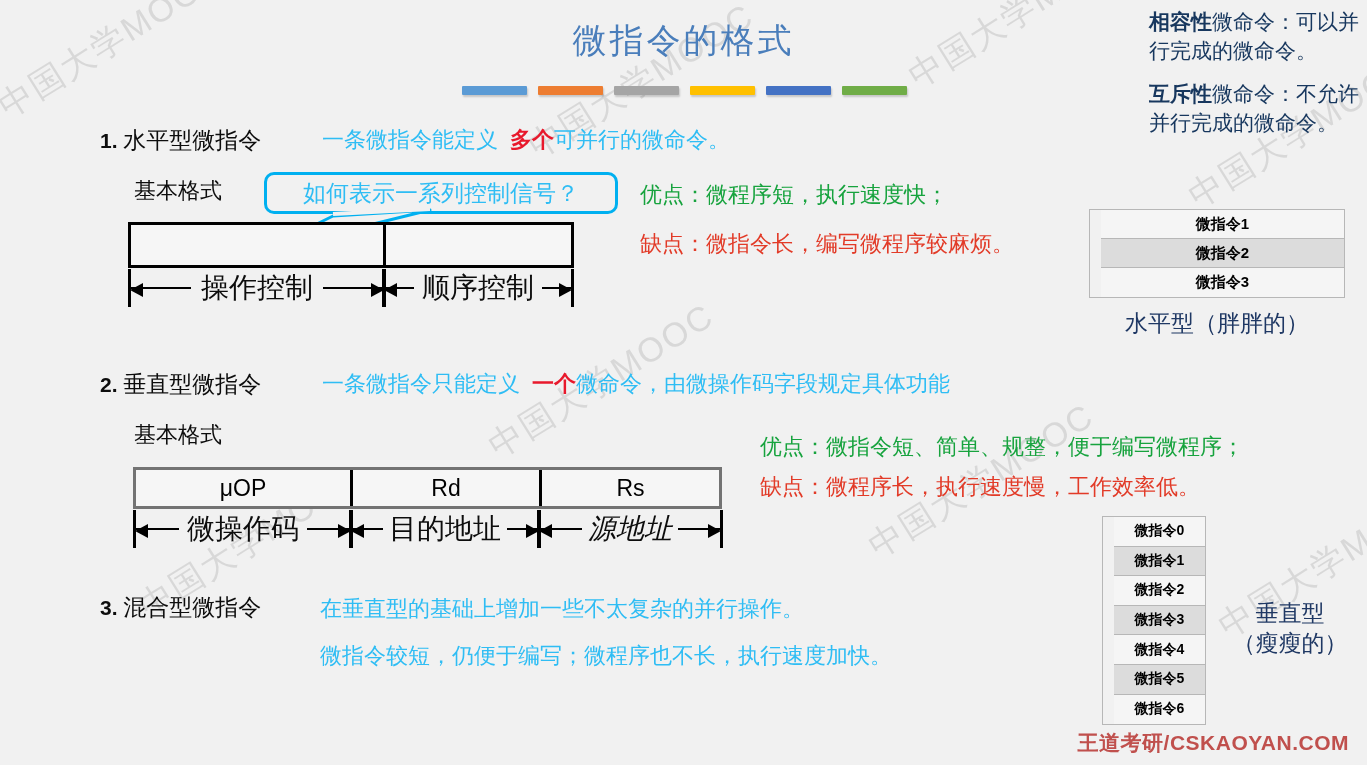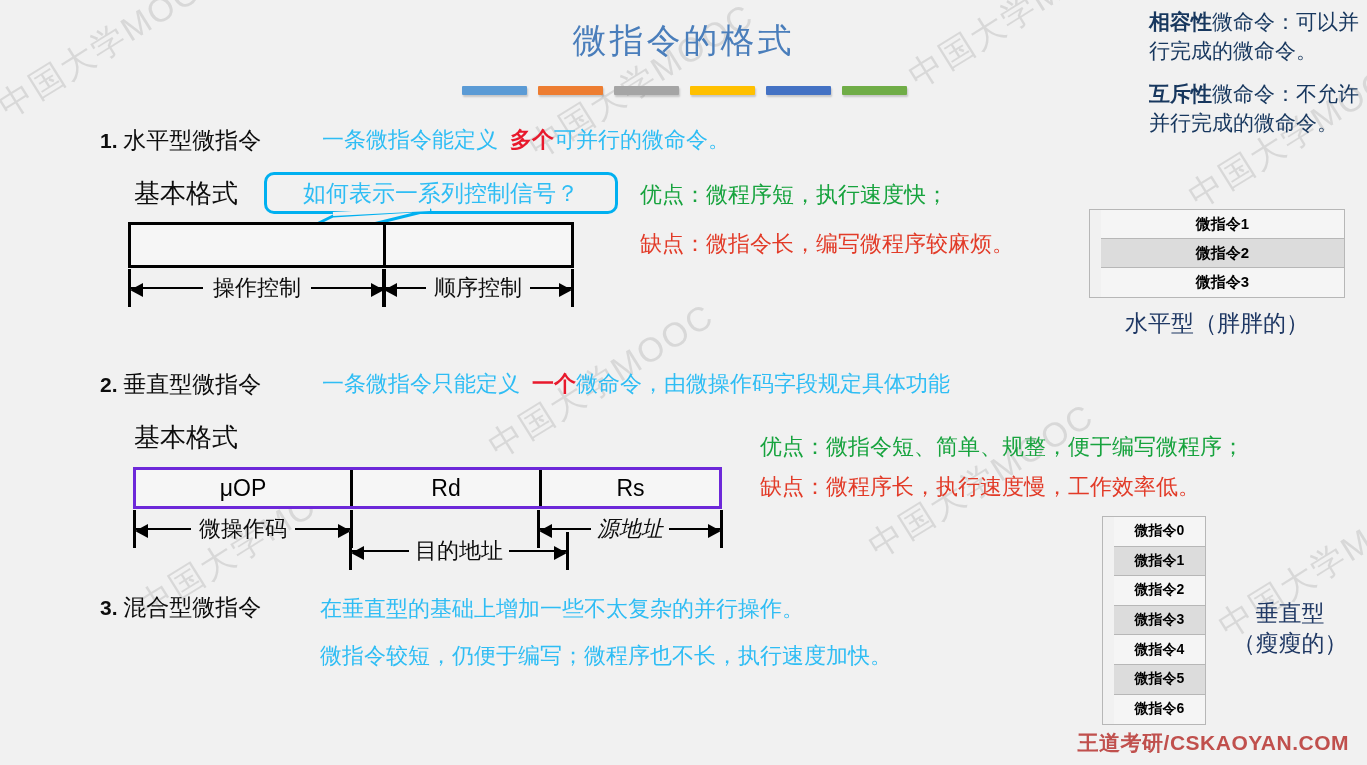--- a/index.html
+++ b/index.html
@@ -79,21 +79,21 @@
   .cyan {
     position: absolute;
     color: #2fbdf4;
     font-size: 22px;
     white-space: nowrap;
   }
   .cyan .red { color: #e8192c; font-weight: bold; margin-left: 12px; }
   .lbl {
     position: absolute;
     color: #0d0d0d;
-    font-size: 26px;
+    font-size: 22px;
     white-space: nowrap;
   }
   .pro {
     position: absolute;
     color: #17a33e;
     font-size: 22px;
     white-space: nowrap;
   }
   .con {
     position: absolute;
@@ -112,21 +112,21 @@
     display: flex;
   }
   .fmt1 .cellA { flex: 0 0 252px; border-right: 3px solid #000; }
   .fmt1 .cellB { flex: 1; }
 
   .meas {
     position: absolute;
     height: 40px;
     display: flex; align-items: center;
     color: #0d0d0d;
-    font-size: 22px;
+    font-size: 28px;
     white-space: nowrap;
   }
   .arrowrow {
     display: flex; align-items: center;
     width: 100%;
     gap: 4px;
   }
   .arrowrow .line {
     flex: 1; height: 0;
     border-top: 2.5px solid #000;
@@ -164,21 +164,21 @@
     display: flex; align-items: center; justify-content: center;
     color: #2fbdf4;
     font-size: 23px;
   }
   .callout-tail { position: absolute; left: 255px; top: 200px; }
   
   .fmt2 {
     position: absolute;
     left: 133px; top: 467px;
     width: 589px; height: 42px;
-    border: 3px solid #6d28d9;
+    border: 3px solid #737373;
     box-sizing: border-box;
     background: #f6f6f6;
     display: flex;
   }
   .fmt2 .c {
     display: flex; align-items: center; justify-content: center;
     font-family: "Liberation Sans", sans-serif;
     font-size: 23px;
     color: #000;
   }
@@ -325,21 +325,21 @@
 
   <div class="meas" style="left:133px; top:509px; width:220px;">
     <div class="tick"></div>
     <div class="arrowrow">
       <div class="line lft"></div>
       <span style="padding:0 4px;">微操作码</span>
       <div class="line rgt"></div>
     </div>
     <div class="tick"></div>
   </div>
-  <div class="meas" style="left:349px; top:531px; width:220px;">
+  <div class="meas" style="left:349px; top:509px; width:192px;">
     <div class="tick"></div>
     <div class="arrowrow">
       <div class="line lft"></div>
       <span style="padding:0 2px;">目的地址</span>
       <div class="line rgt"></div>
     </div>
     <div class="tick"></div>
   </div>
   <div class="meas" style="left:537px; top:509px; width:186px;font-style:italic;">
     <div class="tick"></div>

